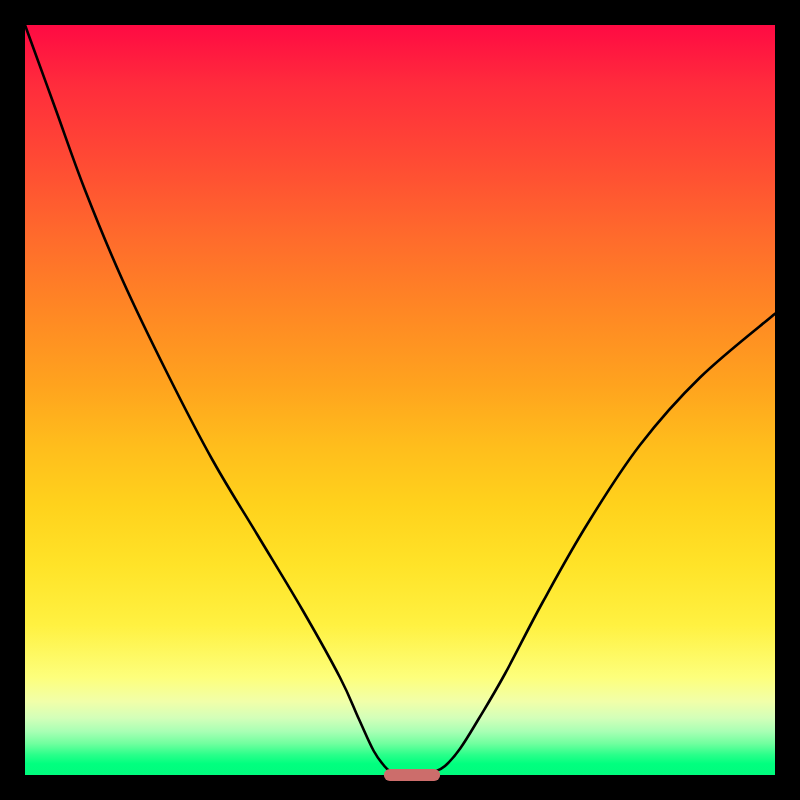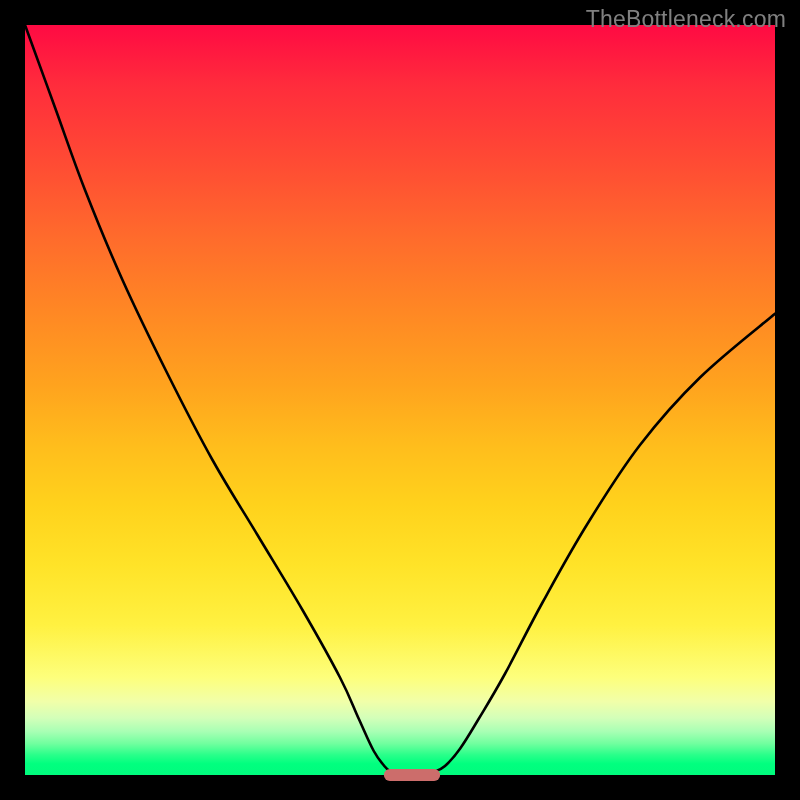--- a/index.html
+++ b/index.html
@@ -69,14 +69,13 @@
 
 <div class="stage">
   <div class="plot-area"></div>
 
   <svg class="overlay" viewBox="0 0 750 750" preserveAspectRatio="none">
     <path id="left-curve" fill="none" stroke="#000000" stroke-width="2.6" stroke-linecap="round" d="M 0.00 0.00 C 5.40 14.85, 19.20 52.80, 30.00 82.50 C 40.80 112.20, 47.85 133.95, 60.00 165.00 C 72.15 196.05, 82.65 221.93, 97.50 255.00 C 112.35 288.07, 126.30 316.35, 142.50 348.75 C 158.70 381.15, 171.30 405.98, 187.50 435.00 C 203.70 464.02, 216.30 483.00, 232.50 510.00 C 248.70 537.00, 262.65 559.35, 277.50 585.00 C 292.35 610.65, 304.88 632.92, 315.00 652.50 C 325.13 672.08, 327.68 680.52, 333.75 693.75 C 339.82 706.98, 344.02 717.36, 348.75 726.00 C 353.48 734.64, 356.89 737.97, 360.00 741.75 C 363.11 745.53, 364.92 746.05, 366.00 747.00"></path>
     <path id="right-curve" fill="none" stroke="#000000" stroke-width="2.6" stroke-linecap="round" d="M 408.75 747.00 C 410.78 745.92, 415.28 745.18, 420.00 741.00 C 424.73 736.82, 428.92 732.25, 435.00 723.75 C 441.07 715.25, 445.65 707.25, 453.75 693.75 C 461.85 680.25, 468.52 669.67, 480.00 648.75 C 491.48 627.83, 502.65 604.50, 517.50 577.50 C 532.35 550.50, 544.95 527.10, 562.50 498.75 C 580.05 470.40, 594.75 446.32, 615.00 420.00 C 635.25 393.68, 650.70 376.13, 675.00 352.50 C 699.30 328.88, 736.50 300.23, 750.00 288.75"></path>
     <rect id="optimum-marker" rx="6" ry="6" x="358.88" y="744.00" width="56.25" height="12.00" fill="#cc6d6b"></rect>
   </svg>
 
-  <div class="watermark">TheBottleneck.com</div>
 </div>
 
 </body></html>

